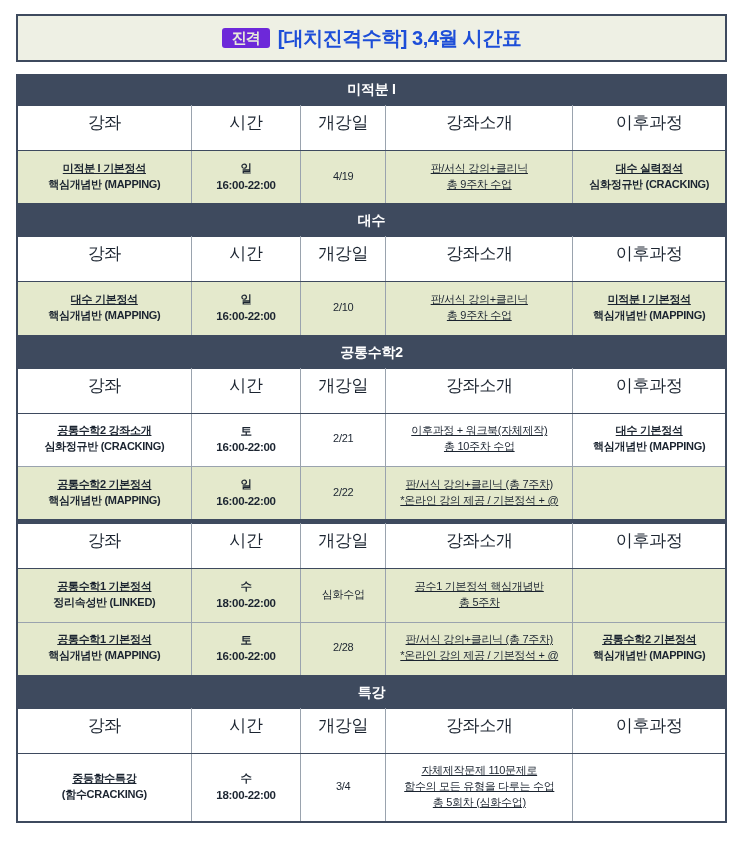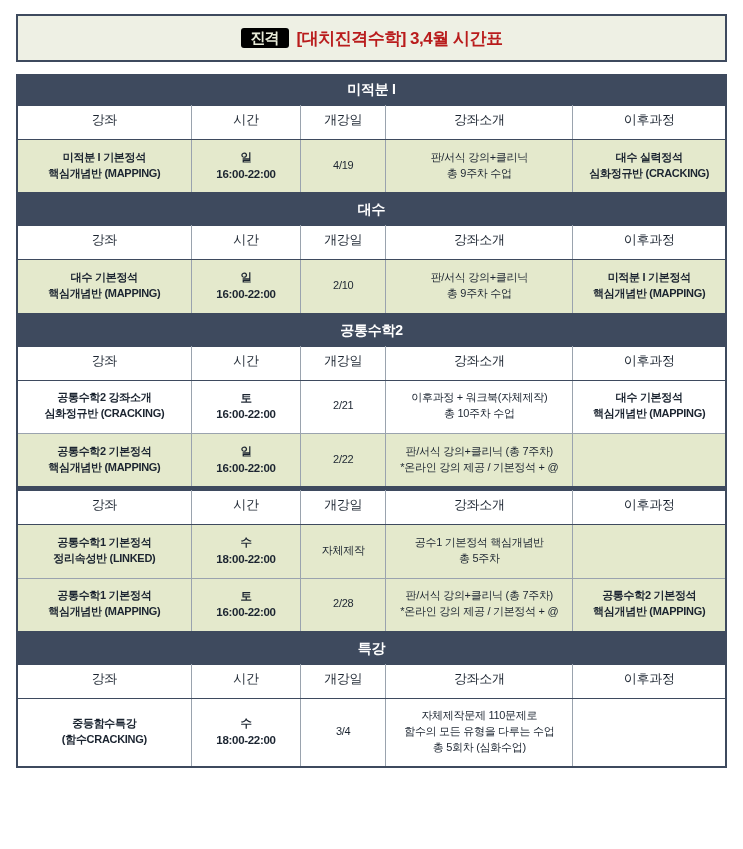--- a/index.html
+++ b/index.html
@@ -29,33 +29,33 @@
     gap: 8px;
     background: #eef0e4;
     border: 2px solid #3e4a5e;
     height: 44px;
     margin-bottom: 12px;
   }
   .logo-badge {
     display: inline-flex;
     align-items: center;
     justify-content: center;
-    background: #000000;
+    background: #6d28d9;
     color: #e9ecd9;
     font-weight: bold;
     font-size: 15px;
     letter-spacing: -1px;
     padding: 2px 10px;
     border-radius: 3px;
     line-height: 1.1;
   }
   .title-text {
-    font-size: 17px;
+    font-size: 20px;
     font-weight: bold;
-    color: #b91c1c;
+    color: #1d4ed8;
     letter-spacing: -0.5px;
   }
 
   
   .section {
     border: 2px solid #3e4a5e;
   }
   .section-header {
     background: #3e4a5e;
     color: #ffffff;
@@ -65,27 +65,27 @@
     padding: 5px 0 6px 0;
     letter-spacing: -0.3px;
   }
   table.sched {
     width: 100%;
     border-collapse: collapse;
     table-layout: fixed;
   }
   table.sched th {
     background: #ffffff;
-    font-size: 13px;
+    font-size: 17px;
     font-weight: normal;
     color: #1b2430;
     border: 1px solid #3e4a5e;
     border-left: none;
     border-right: 1px solid #9aa3ae;
-    padding: 5px 0 10px 0;
+    padding: 5px 0 16px 0;
     text-align: center;
     letter-spacing: -0.3px;
   }
   table.sched th:last-child { border-right: none; }
   table.sched td {
     border-right: 1px solid #9aa3ae;
     border-top: 1px solid #9aa3ae;
     padding: 9px 4px 10px 4px;
     text-align: center;
     font-size: 11px;
@@ -99,21 +99,21 @@
 
   .c-course { font-weight: bold; font-size: 11.5px; }
   .c-course .sub { font-weight: bold; display: block; }
   .c-time { font-weight: bold; }
   .c-time .day { display: block; font-size: 11.5px; }
   .c-time .hours { display: block; font-size: 11.5px; }
   .c-date { font-size: 12px; }
   .c-desc { font-size: 10.5px; }
   .c-next { font-weight: bold; font-size: 11px; }
   .c-next .sub { display: block; }
-  .line { display: block; }
+  .line { display: block; text-decoration: underline; }
 
   
   col.w-course { width: 24.5%; }
   col.w-time   { width: 15.5%; }
   col.w-date   { width: 12%; }
   col.w-desc   { width: 26.5%; }
   col.w-next   { width: 21.5%; }
 </style>
 </head>
 <body>
@@ -292,21 +292,21 @@
           <tbody>
             <tr class="row-olive">
               <td class="c-course">
                 <span class="line">공통수학1 기본정석</span>
                 <span class="sub">정리속성반 (LINKED)</span>
               </td>
               <td class="c-time">
                 <span class="day">수</span>
                 <span class="hours">18:00-22:00</span>
               </td>
-              <td class="c-date">자체제작</td>
+              <td class="c-date">심화수업</td>
               <td class="c-desc">
                 <span class="line">공수1 기본정석 핵심개념반</span>
                 <span class="line">총 5주차</span>
               </td>
               <td class="c-next">
                 <span class="line"></span>
                 <span class="sub"></span>
               </td>
             </tr>
             <tr class="row-olive">

